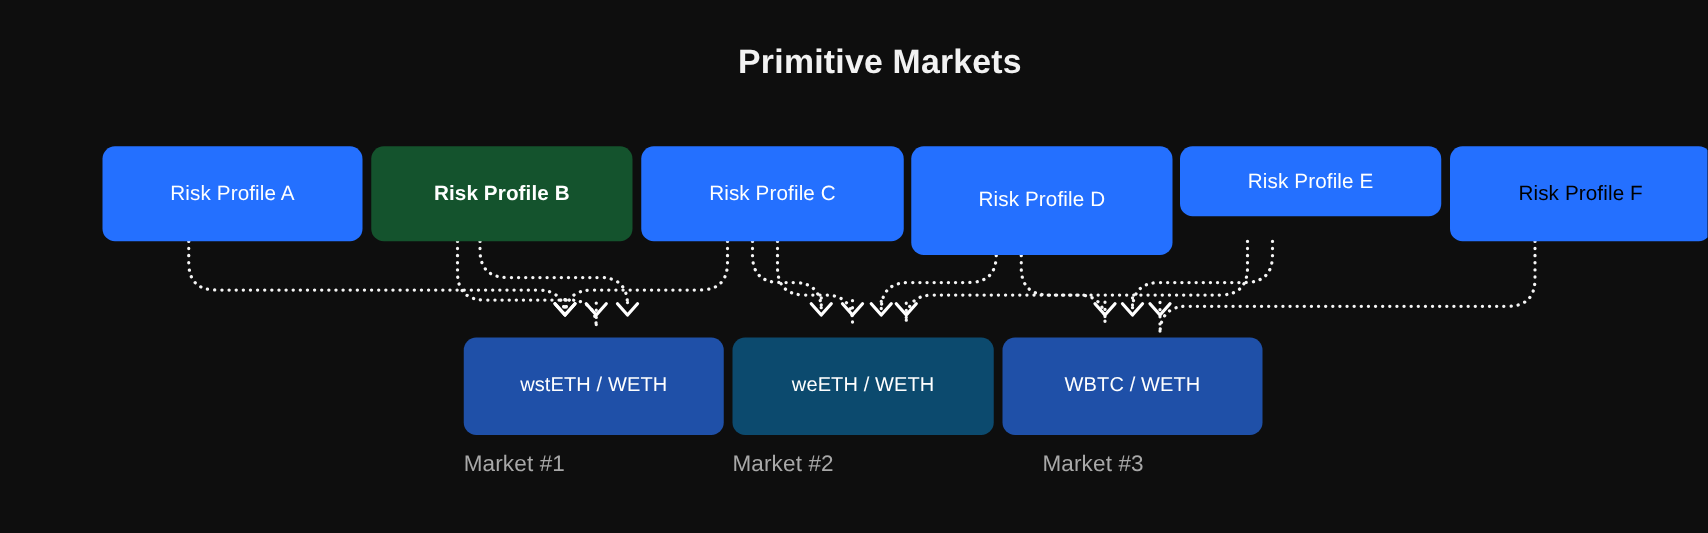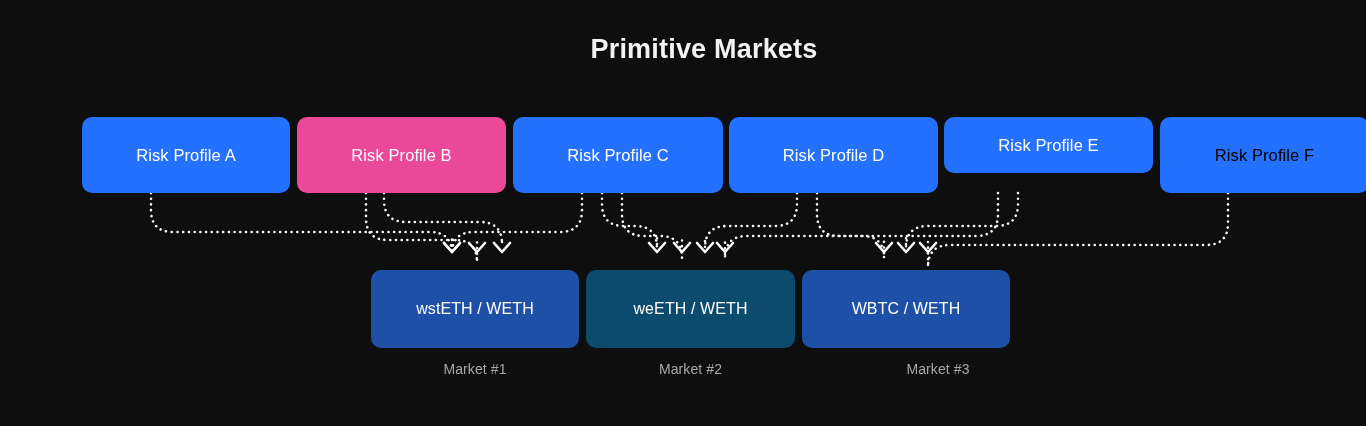--- a/index.html
+++ b/index.html
@@ -53,23 +53,23 @@
   }
   .market-node {
     background: #1f50a8;
     font-size: 16px;
     font-weight: 400;
     letter-spacing: 0.1px;
   }
   .market-caption {
     position: absolute;
     color: #a8a8a8;
-    font-size: 14px;
+    font-size: 18px;
     font-weight: 400;
-    text-align: center;
+    text-align: left;
     letter-spacing: 0.1px;
   }
   #connectors {
     position: absolute;
     left: 0;
     top: 0;
     width: 1366px;
     height: 426px;
     pointer-events: none;
   }
@@ -117,27 +117,27 @@
       <path d="M817 193 L817 214 Q817 236 839 236 L862 236 Q884 236 884 258 L884 238" class="edge-path" stroke="#f5f5f5"></path>
       <path d="M876 243 L884 252 L892 243" class="edge-head"></path>
       <path d="M1228 193 L1228 223 Q1228 245 1206 245 L950 245 Q928 245 928 267 L928 238" class="edge-path" stroke="#f5f5f5"></path>
       <path d="M920 243 L928 252 L936 243" class="edge-head"></path>
     </svg>
 
   <div id="risk-layer">
       <div class="node risk-node" style="left: 47px; top: 117px; width: 208px; height: 76px; background: rgb(36, 112, 255); color: rgb(255, 255, 255);">
         <span>Risk Profile A</span>
       </div>
-      <div class="node risk-node" style="left: 262px; top: 117px; width: 209px; height: 76px; background: #ec4899; color: rgb(255, 255, 255);">
+      <div class="node risk-node" style="left: 262px; top: 117px; width: 209px; height: 76px; background: #14532d; color: rgb(255, 255, 255); font-weight: bold;">
         <span>Risk Profile B</span>
       </div>
       <div class="node risk-node" style="left: 478px; top: 117px; width: 210px; height: 76px; background: rgb(36, 112, 255); color: rgb(255, 255, 255);">
         <span>Risk Profile C</span>
       </div>
-      <div class="node risk-node" style="left: 694px; top: 117px; width: 209px; height: 76px; background: rgb(36, 112, 255); color: rgb(255, 255, 255);">
+      <div class="node risk-node" style="left: 694px; top: 117px; width: 209px; height: 87px; background: rgb(36, 112, 255); color: rgb(255, 255, 255);">
         <span>Risk Profile D</span>
       </div>
       <div class="node risk-node" style="left: 909px; top: 117px; width: 209px; height: 56px; background: rgb(36, 112, 255); color: rgb(255, 255, 255);">
         <span>Risk Profile E</span>
       </div>
       <div class="node risk-node" style="left: 1125px; top: 117px; width: 209px; height: 76px; background: rgb(36, 112, 255); color: #000000;">
         <span>Risk Profile F</span>
       </div>
     </div>
   <div id="market-layer">

